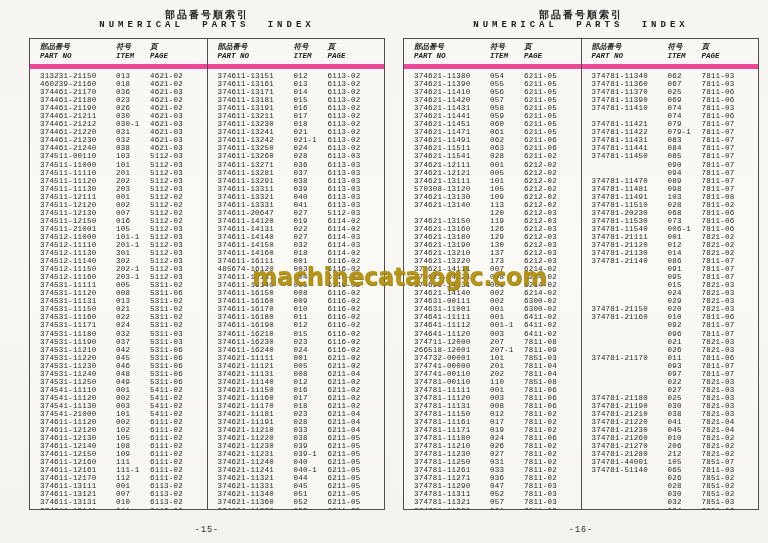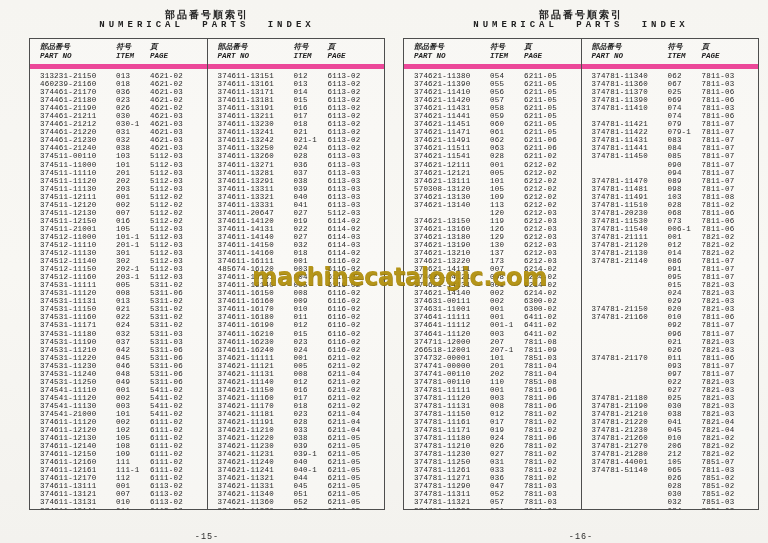--- a/index.html
+++ b/index.html
@@ -31,21 +31,21 @@
     display:grid;grid-template-columns:76px 34px auto;
     padding-left:10px;column-gap:0;
   }
   .hrow span{font-size:7.5px;line-height:9px;font-weight:bold;white-space:nowrap;}
   .tbody{padding-top:3px;}
   .trow span{
     font-size:7.5px;line-height:8.05px;white-space:nowrap;
     letter-spacing:0.2px;color:#262626;
   }
   .pagenum{
-    text-align:center;font-size:8.5px;letter-spacing:1px;margin-top:22px;color:#2a2a2a;
+    text-align:center;font-size:8.5px;letter-spacing:1px;margin-top:15px;color:#2a2a2a;
   }
   .watermark{
     position:absolute;left:252px;top:262px;z-index:6;
     font-family:"DejaVu Sans","Liberation Sans",sans-serif;
     font-size:25px;font-weight:700;white-space:nowrap;
     letter-spacing:-0.5px;transform:scaleX(0.97);transform-origin:left center;
     color:#b2900e;opacity:0.95;text-shadow:0.5px 0.5px 0 #96780a;
     pointer-events:none;
   }
 </style>

